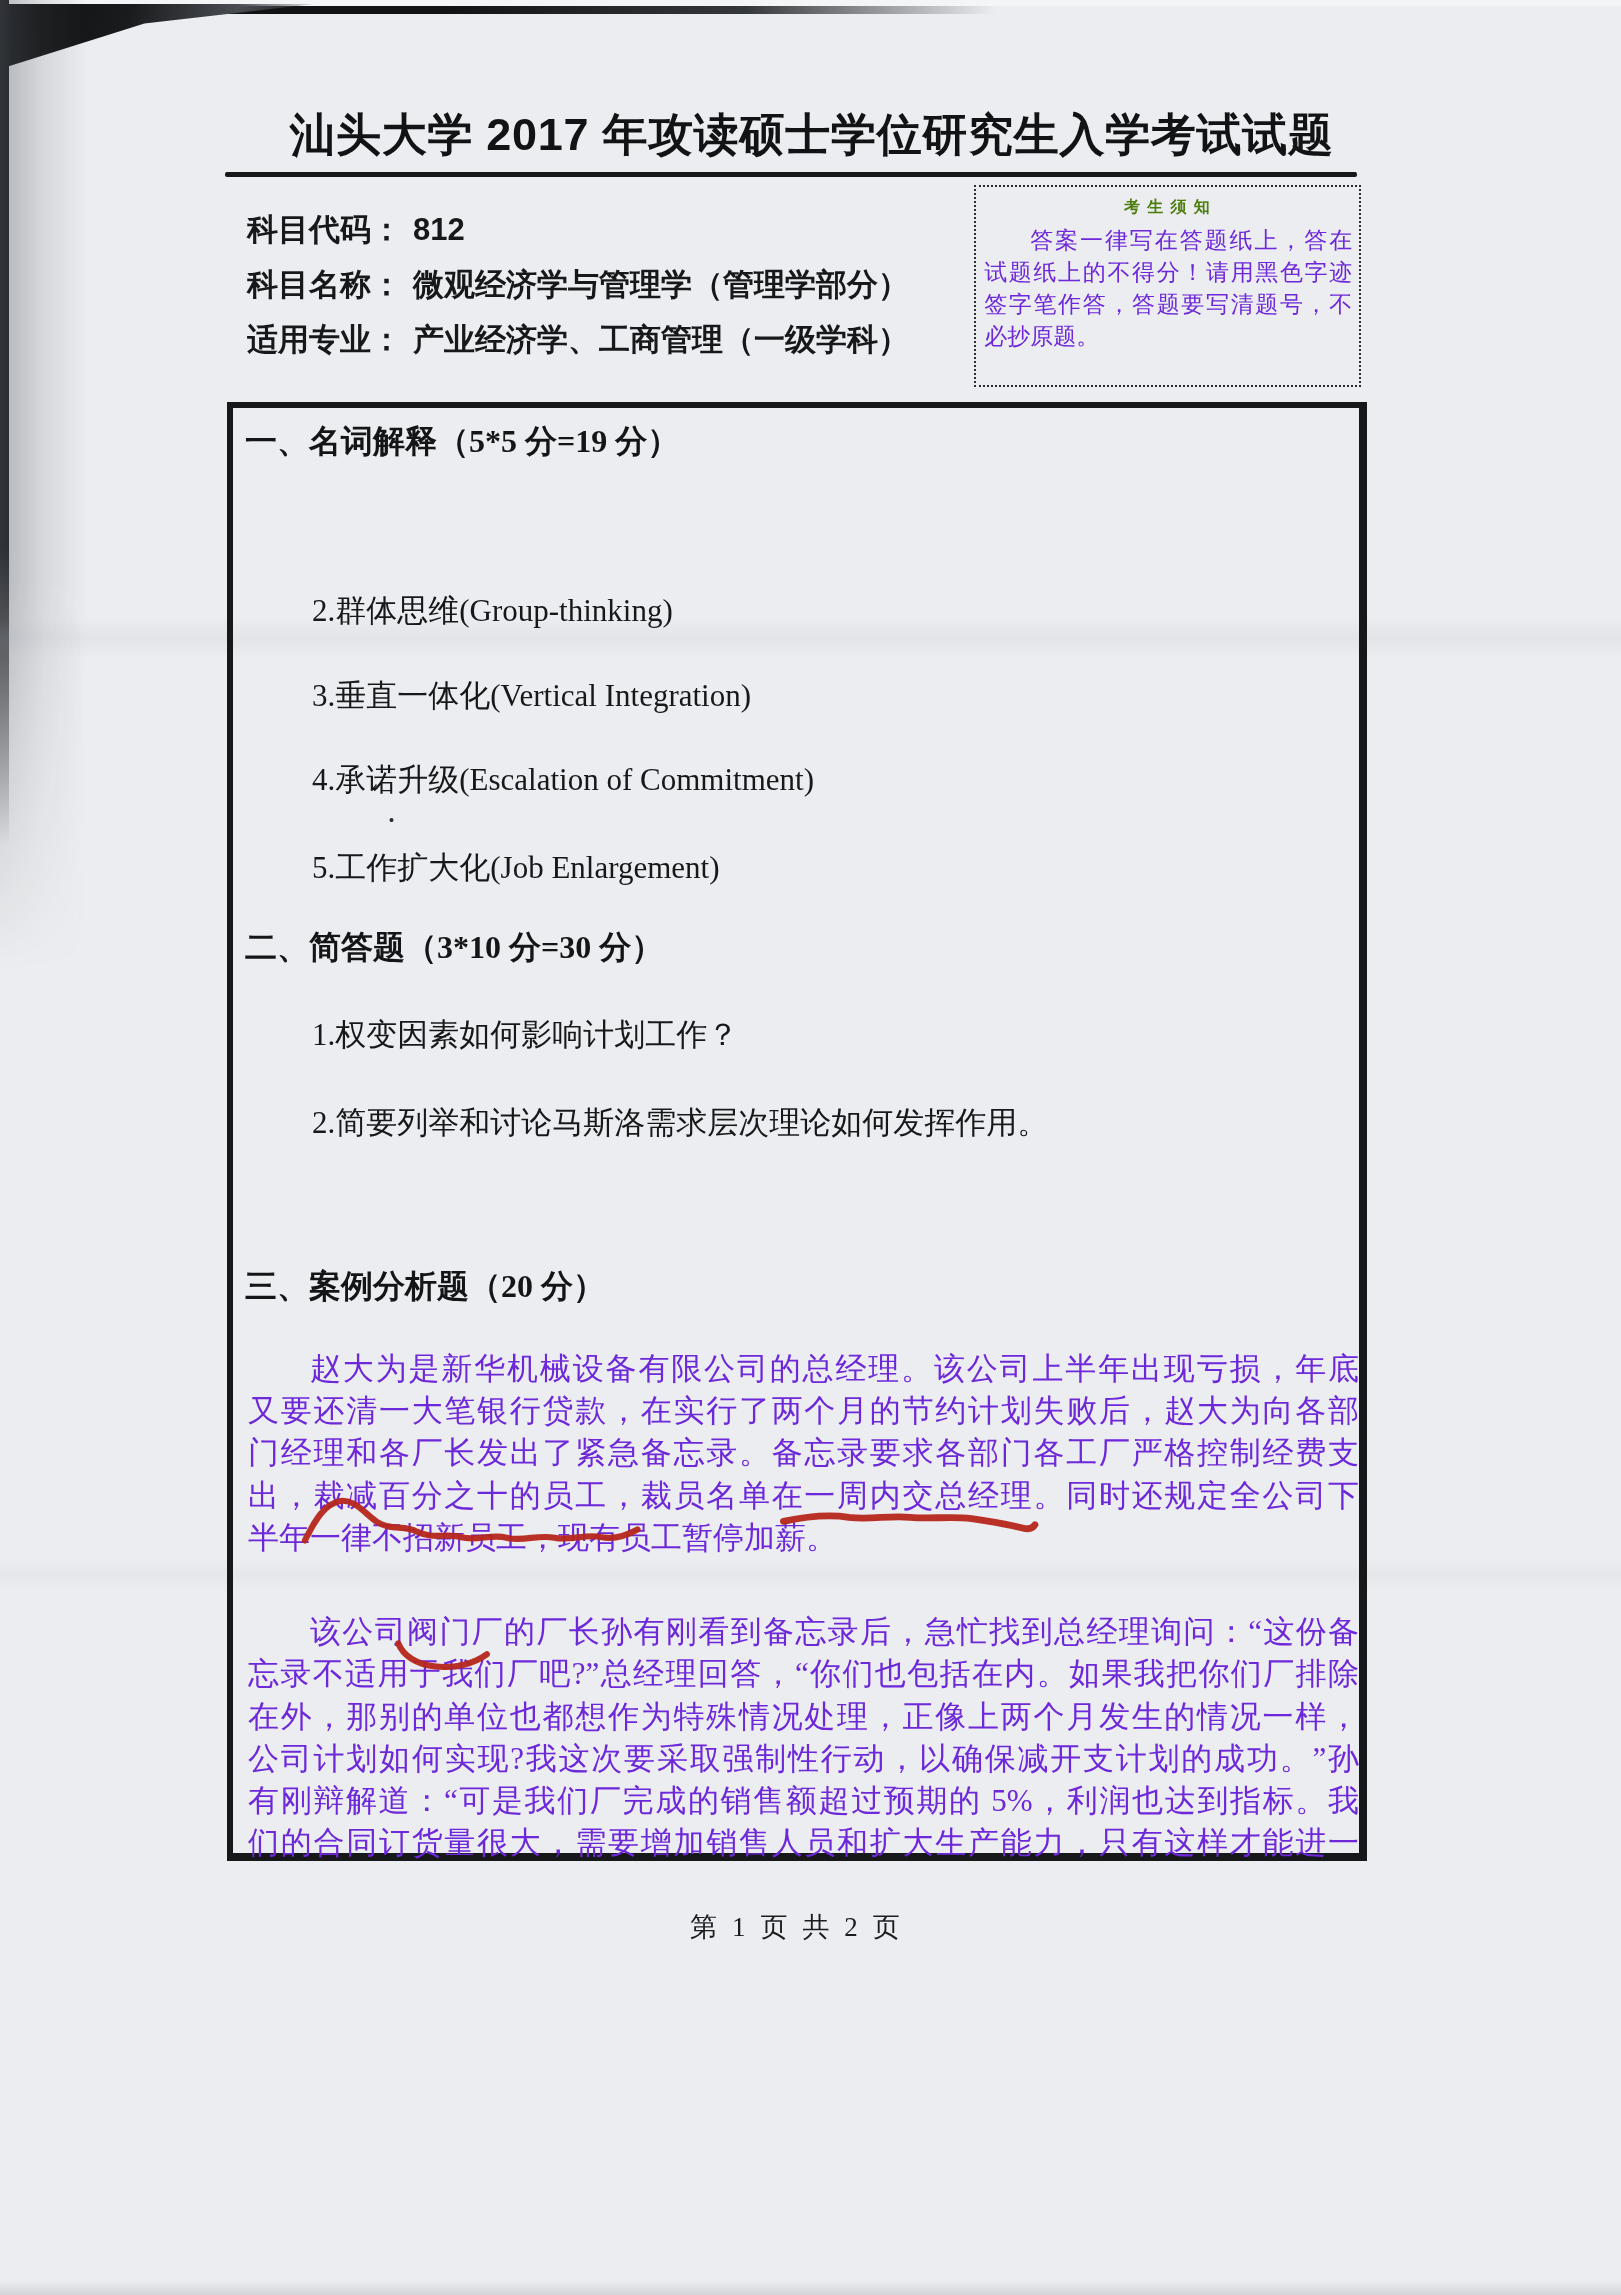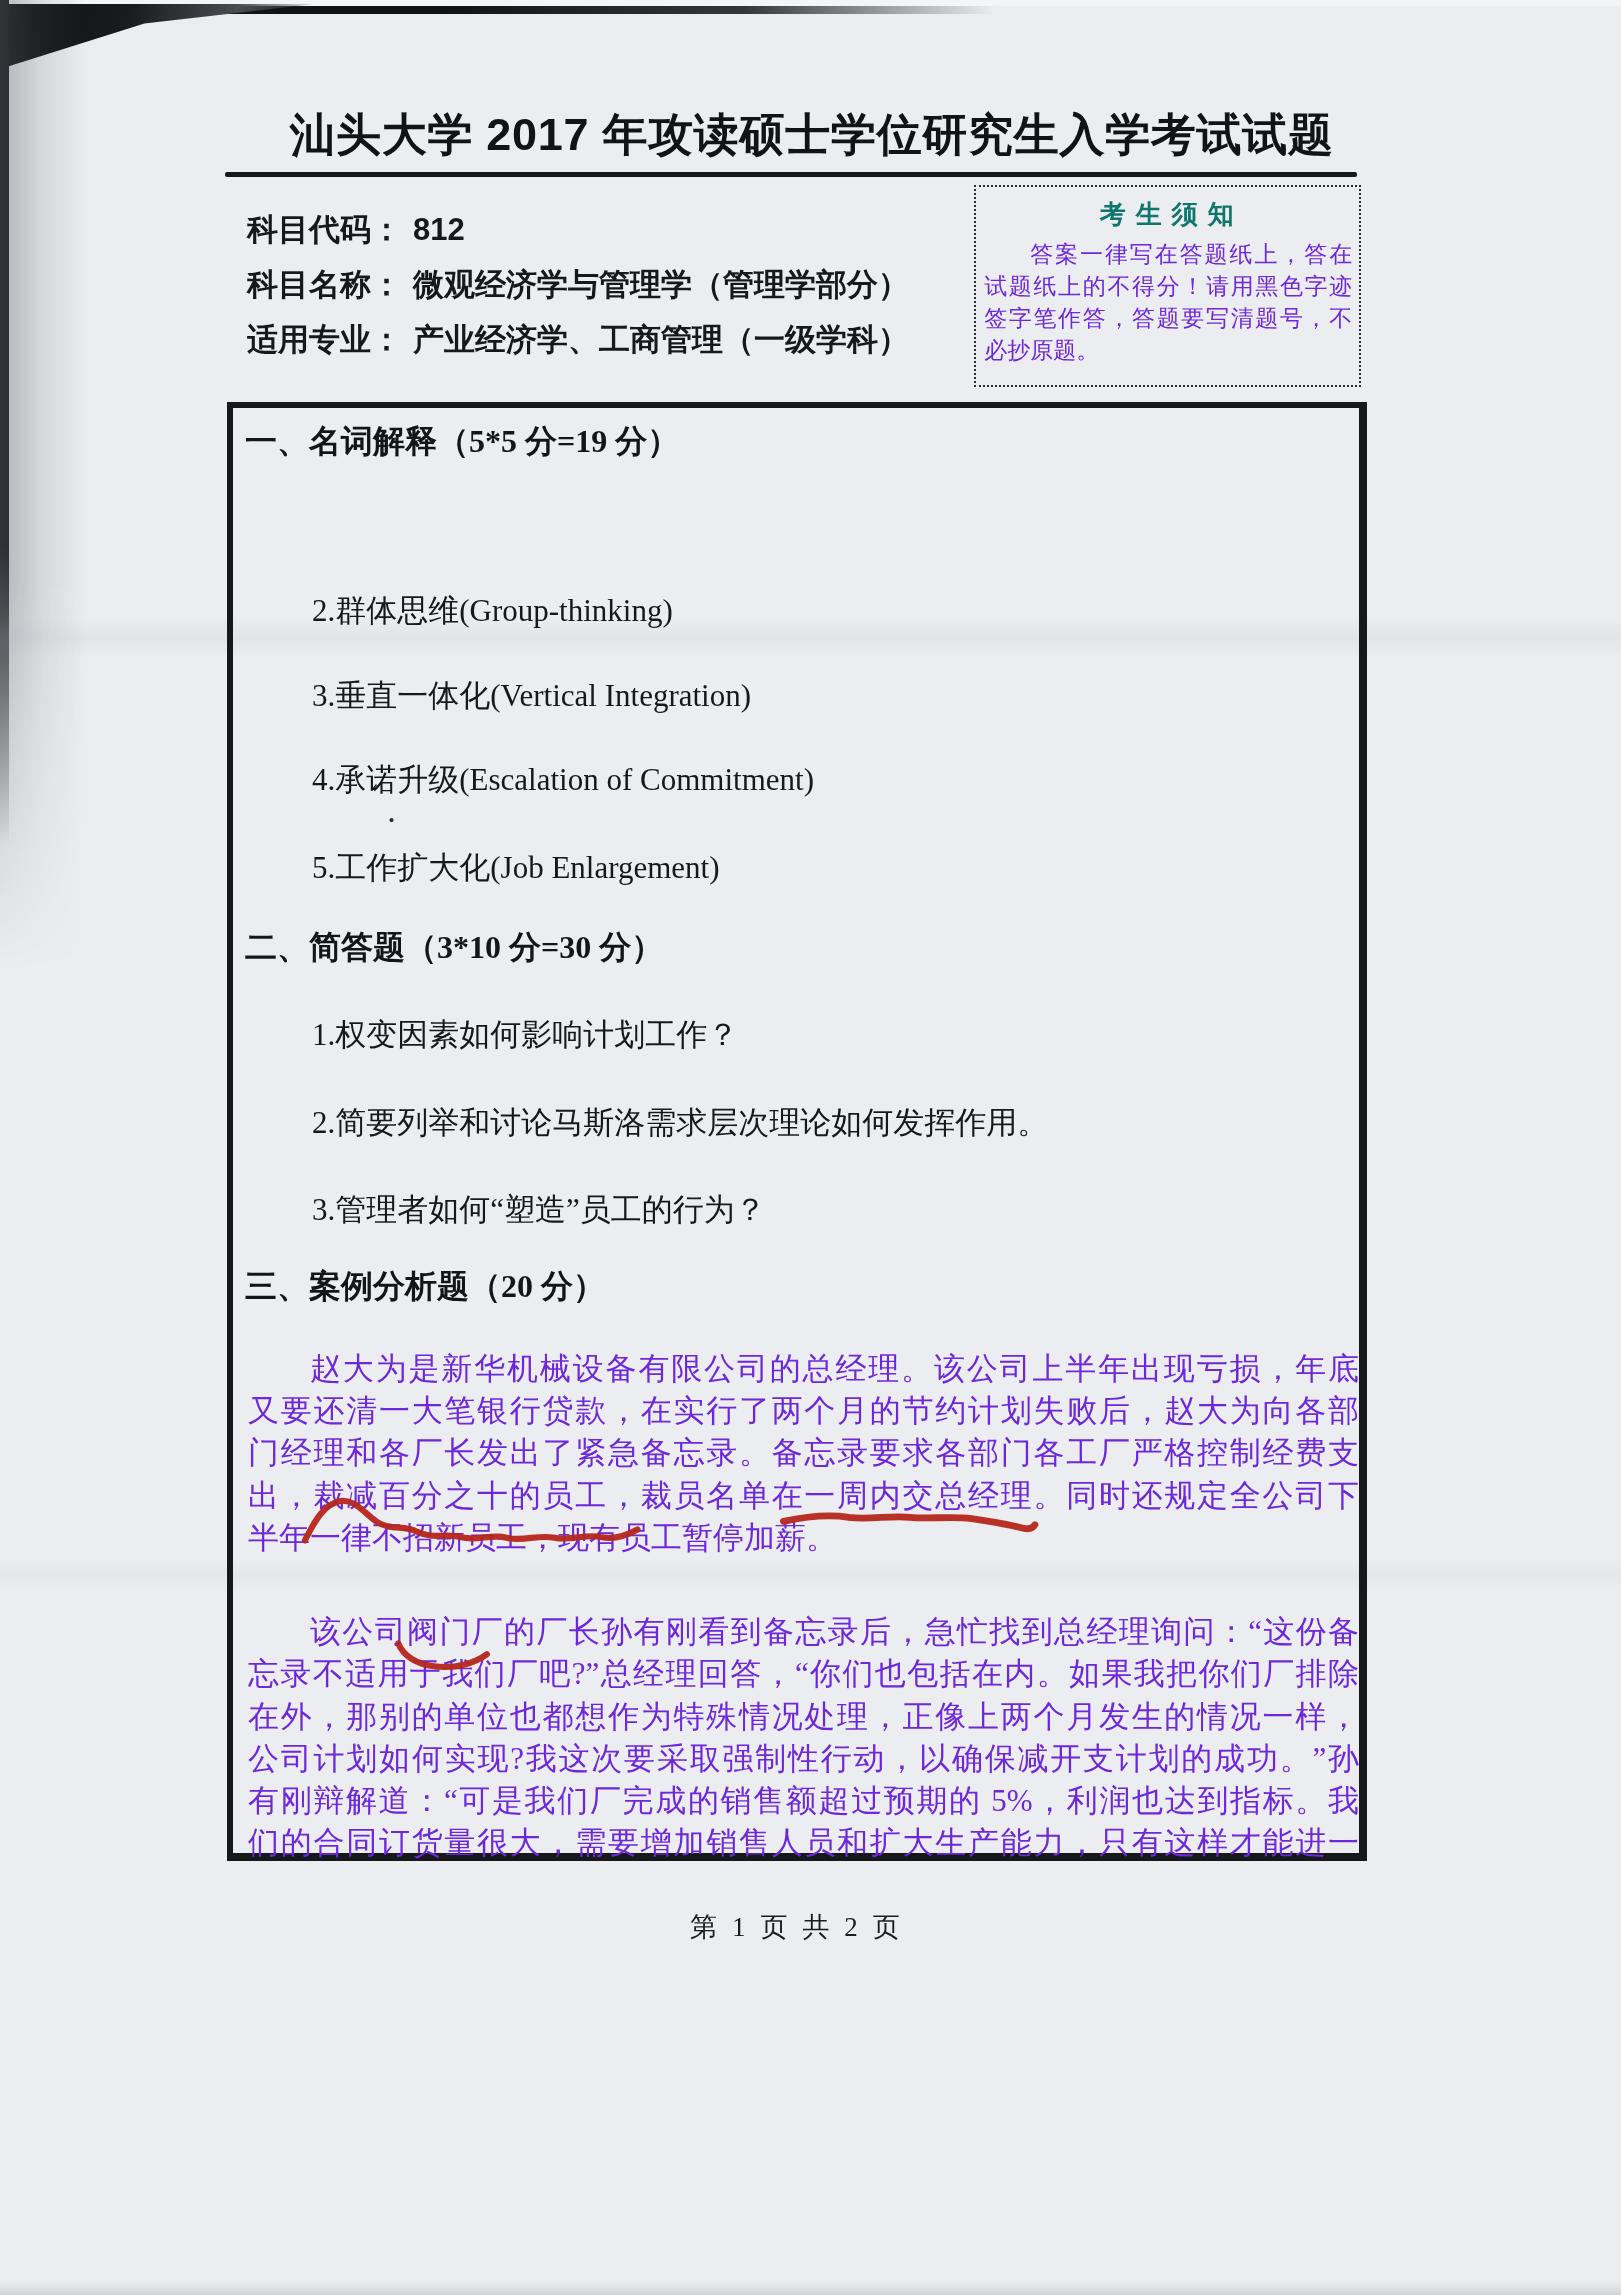--- a/index.html
+++ b/index.html
@@ -37,21 +37,21 @@
     font-size:45px;line-height:49px;white-space:nowrap;letter-spacing:0.7px;color:#121314;}
   .title-rule{position:absolute;left:225px;top:172px;width:1132px;height:4.8px;background:#18191b;border-radius:2px;}
 
   .meta{position:absolute;left:247px;top:213px;
     font-family:"Liberation Sans","DejaVu Sans",sans-serif;font-weight:700;font-size:31px;}
   .meta-row{line-height:33px;margin-bottom:22px;white-space:nowrap;}
   .meta-row .value{margin-left:11px;}
 
   .notice{position:absolute;left:974px;top:185px;width:387px;height:202px;box-sizing:border-box;
     border:2px dotted #2b2c2e;font-family:"Liberation Sans","DejaVu Sans",sans-serif;}
-  .notice-title{margin-top:9.5px;text-align:center;font-size:26px;font-weight:700;letter-spacing:1.4px;color:#0f766e;}
+  .notice-title{margin-top:9.5px;text-align:center;font-size:16px;font-weight:700;letter-spacing:1.4px;color:#4d7c0f;}
   .notice-body{margin:6.1px 6.8px 0 8.2px;}
   .n-line{font-size:23px;line-height:32px;text-align:justify;text-align-last:justify;color:#6d28d9;}
   .n-line.first{text-indent:2em;}
   .n-line.last{text-align-last:left;}
 
   
   .main-box{position:absolute;left:227px;top:402px;width:1140px;height:1459px;box-sizing:border-box;
     border-style:solid;border-color:#17181a;border-width:6.1px 8.2px 8.2px 6.1px;}
 
   .sec-h{position:absolute;left:245px;font-size:32px;font-weight:700;white-space:nowrap;color:#141516;}
@@ -123,21 +123,20 @@
   <div class="sec-h h1">一、名词解释（5*5 分=19 分）</div>
   <div class="item i2">2.群体思维(Group-thinking)</div>
   <div class="item i3">3.垂直一体化(Vertical Integration)</div>
   <div class="item i4">4.承诺升级(Escalation of Commitment)</div>
   <div class="stray-dot">·</div>
   <div class="item i5">5.工作扩大化(Job Enlargement)</div>
 
   <div class="sec-h h2">二、简答题（3*10 分=30 分）</div>
   <div class="item j1">1.权变因素如何影响计划工作？</div>
   <div class="item j2">2.简要列举和讨论马斯洛需求层次理论如何发挥作用。</div>
-  <div class="item j3">3.管理者如何“塑造”员工的行为？</div>
 
   <div class="sec-h h3">三、案例分析题（20 分）</div>
 
   <div class="case-line indent p1a">赵大为是新华机械设备有限公司的总经理。该公司上半年出现亏损，年底</div>
   <div class="case-line p1b">又要还清一大笔银行贷款，在实行了两个月的节约计划失败后，赵大为向各部</div>
   <div class="case-line p1c">门经理和各厂长发出了紧急备忘录。备忘录要求各部门各工厂严格控制经费支</div>
   <div class="case-line p1d">出，裁减百分之十的员工，裁员名单在一周内交总经理。同时还规定全公司下</div>
   <div class="case-line short p1e">半年一律不招新员工，现有员工暂停加薪。</div>
 
   <div class="case-line p2b">忘录不适用于我们厂吧?”总经理回答，“你们也包括在内。如果我把你们厂排除</div>

